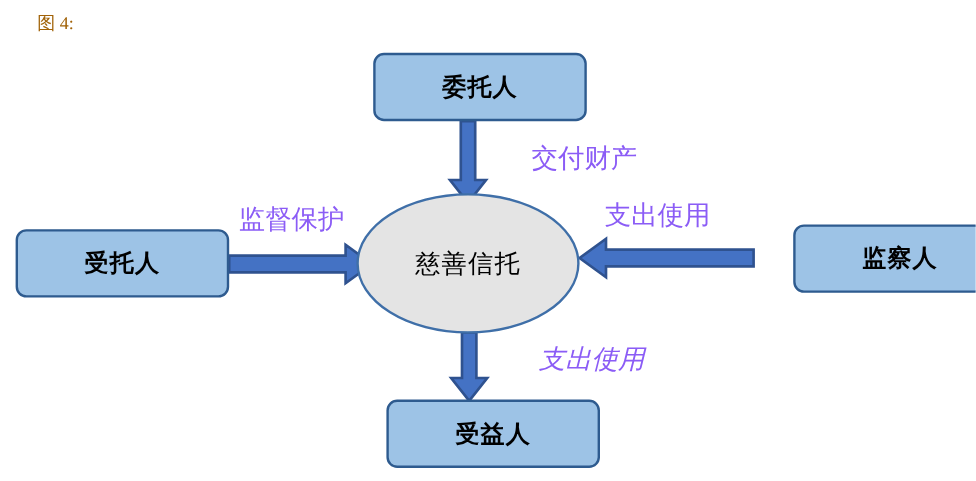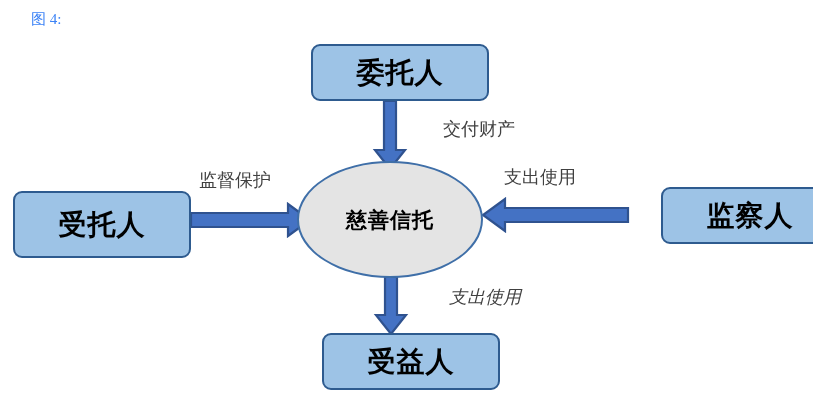--- a/index.html
+++ b/index.html
@@ -13,70 +13,70 @@
     font-family: "Liberation Sans", "DejaVu Sans", sans-serif;
     overflow: hidden;
     position: relative;
   }
   #figure-caption {
     position: absolute;
     left: 31px;
     top: 10px;
     font-family: "Liberation Serif", "DejaVu Serif", serif;
     font-size: 15px;
-    color: #3b82f6;
+    color: #a16207;
     white-space: nowrap;
   }
   #diagram-canvas {
     position: absolute;
     left: 0;
     top: 0;
     width: 813px;
     height: 401px;
   }
   .node-box {
     position: absolute;
     box-sizing: border-box;
     background: #9dc3e6;
     border: 2px solid #2e5b8f;
     border-radius: 9px;
     display: flex;
     align-items: center;
     justify-content: center;
     color: #000000;
-    font-size: 28px;
+    font-size: 20px;
     font-weight: bold;
     letter-spacing: 1px;
     font-family: "Liberation Sans", "DejaVu Sans", sans-serif;
   }
   .node-ellipse {
     position: absolute;
     box-sizing: border-box;
     background: #e4e4e4;
     border: 2px solid #3f6fa8;
     border-radius: 50%;
     display: flex;
     align-items: center;
     justify-content: center;
     color: #000000;
     font-size: 21px;
-    font-weight: bold;
+    font-weight: normal;
     letter-spacing: 1px;
     font-family: "Liberation Sans", "DejaVu Sans", sans-serif;
   }
   #box-settlor   { left: 311px; top: 44px;  width: 178px; height: 57px; }
-  #box-trustee   { left: 13px;  top: 191px; width: 178px; height: 67px; text-align: right; }
+  #box-trustee   { left: 13px;  top: 191px; width: 178px; height: 57px; text-align: right; }
   #box-supervisor{ left: 628px; top: 187px; width: 178px; height: 57px; margin-left: 33px; }
   #box-beneficiary{left: 322px; top: 333px; width: 178px; height: 57px; }
   #ellipse-trust { left: 297px; top: 161px; width: 186px; height: 117px; }
 
   .edge-label {
     position: absolute;
-    font-size: 18px;
-    color: #404040;
+    font-size: 22px;
+    color: #8b5cf6;
     white-space: nowrap;
     font-family: "Liberation Sans", "DejaVu Sans", sans-serif;
     text-align: right;
   }
   #label-deliver   { left: 443px; top: 117px; }
   #label-manage    { left: 199px; top: 168px; }
   #label-supervise { left: 504px; top: 165px; }
   #label-spend     { left: 449px; top: 285px; font-style: italic; }
 </style>
 </head>

